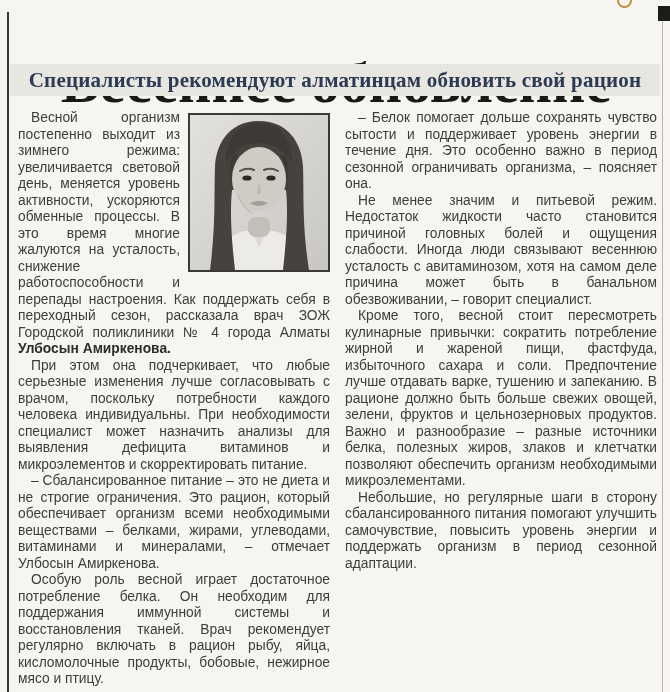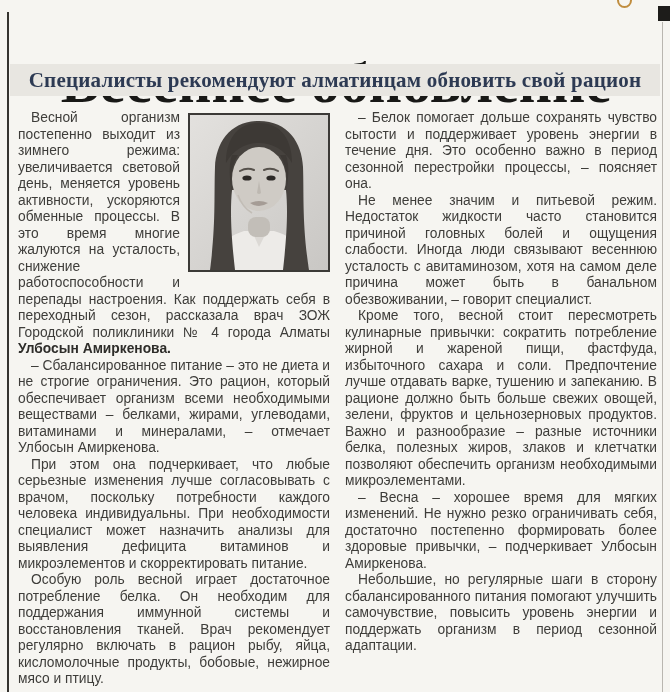--- a/index.html
+++ b/index.html
@@ -127,27 +127,26 @@
         <ellipse cx="81" cy="63" rx="4.6" ry="2.6" fill="#2c2926"></ellipse>
 
         <path d="M69,66 L67,78 Q69,80 71,78 Z" fill="#bdb8b1"></path>
 
         <path d="M60,88 Q69,84 78,88 Q69,94 60,88 Z" fill="#a59c95"></path>
 
         <path d="M48,80 Q52,92 62,98" stroke="#c2bdb6" stroke-width="1.5" fill="none"></path>
       </svg>
     </figure>
     <p class="para"><span>Весной организм постепенно выходит из зимнего режима: увеличивается световой день, меняется уровень активности, ускоряются обменные процессы. В это время многие жалуются на усталость, снижение работоспособности и перепады настроения. Как поддержать себя в переходный сезон, рассказала врач ЗОЖ Городской поликлиники № 4 города Алматы</span> <b>Улбосын Амиркенова.</b></p>
+    <p class="para">При этом она подчеркивает, что любые серьезные изменения лучше согласовывать с врачом, поскольку потребности каждого человека индивидуальны. При необходимости специалист может назначить анализы для выявления дефицита витаминов и микроэлементов и скорректировать питание.</p>
     <p class="para">– Сбалансированное питание – это не диета и не строгие ограничения. Это рацион, который обеспечивает организм всеми необходимыми веществами – белками, жирами, углеводами, витаминами и минералами, – отмечает Улбосын Амиркенова.</p>
-    <p class="para">При этом она подчеркивает, что любые серьезные изменения лучше согласовывать с врачом, поскольку потребности каждого человека индивидуальны. При необходимости специалист может назначить анализы для выявления дефицита витаминов и микроэлементов и скорректировать питание.</p>
     <p class="para">Особую роль весной играет достаточное потребление белка. Он необходим для поддержания иммунной системы и восстановления тканей. Врач рекомендует регулярно включать в рацион рыбу, яйца, кисломолочные продукты, бобовые, нежирное мясо и птицу.</p>
   </div>
 
   <div class="col">
-    <p class="para">– Белок помогает дольше сохранять чувство сытости и поддерживает уровень энергии в течение дня. Это особенно важно в период сезонной перестройки процессы, – поясняет она.</p>
+    <p class="para">– Белок помогает дольше сохранять чувство сытости и поддерживает уровень энергии в течение дня. Это особенно важно в период сезонной ограничивать организма, – поясняет она.</p>
     <p class="para">Не менее значим и питьевой режим. Недостаток жидкости часто становится причиной головных болей и ощущения слабости. Иногда люди связывают весеннюю усталость с авитаминозом, хотя на самом деле причина может быть в банальном обезвоживании, – говорит специалист.</p>
     <p class="para">Кроме того, весной стоит пересмотреть кулинарные привычки: сократить потребление жирной и жареной пищи, фастфуда, избыточного сахара и соли. Предпочтение лучше отдавать варке, тушению и запеканию. В рационе должно быть больше свежих овощей, зелени, фруктов и цельнозерновых продуктов. Важно и разнообразие – разные источники белка, полезных жиров, злаков и клетчатки позволяют обеспечить организм необходимыми микроэлементами.</p>
-    <p class="para">– Весна – хорошее время для мягких изменений. Не нужно резко ограничивать себя, достаточно постепенно формировать более здоровые привычки, – подчеркивает Улбосын Амиркенова.</p>
     <p class="para">Небольшие, но регулярные шаги в сторону сбалансированного питания помогают улучшить самочувствие, повысить уровень энергии и поддержать организм в период сезонной адаптации.</p>
 
   </div>
 
 </div>
 
 </body></html>

